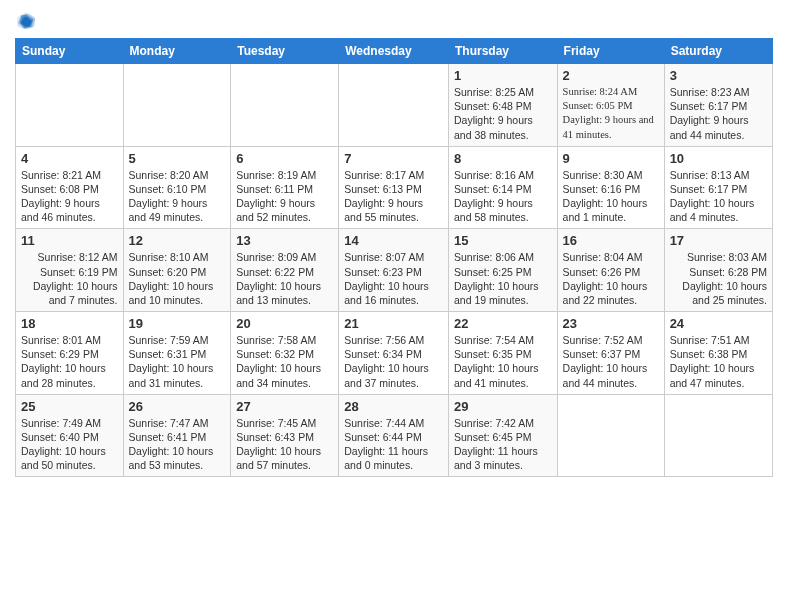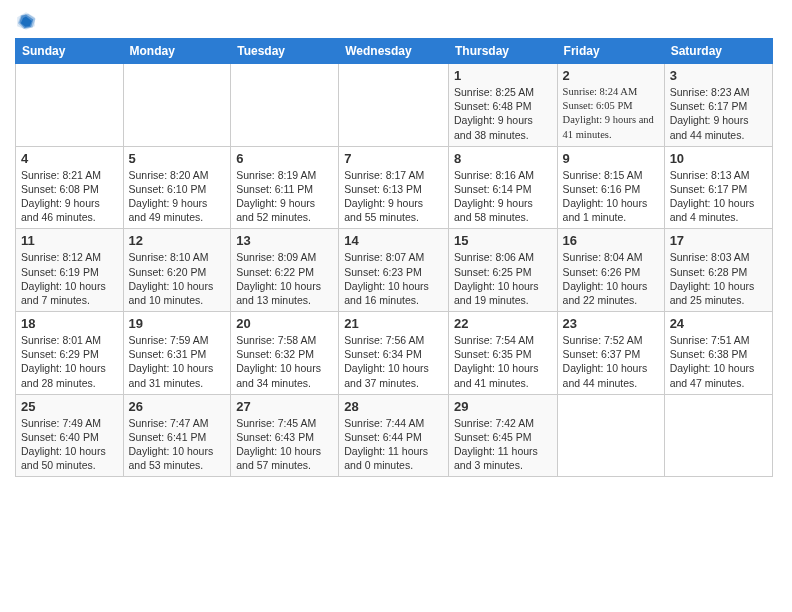--- a/index.html
+++ b/index.html
@@ -179,35 +179,35 @@
 Daylight: 9 hours and 55 minutes.</div>
           </td>
           <td>
             <div class="day-number">8</div>
             <div class="day-info" style="white-space: pre-line;">Sunrise: 8:16 AM
 Sunset: 6:14 PM
 Daylight: 9 hours and 58 minutes.</div>
           </td>
           <td>
             <div class="day-number">9</div>
-            <div class="day-info" style="white-space: pre-line;">Sunrise: 8:15 AM
+            <div class="day-info" style="white-space: pre-line;">Sunrise: 8:30 AM
 Sunset: 6:16 PM
 Daylight: 10 hours and 1 minute.</div>
           </td>
           <td>
             <div class="day-number">10</div>
             <div class="day-info" style="white-space: pre-line;">Sunrise: 8:13 AM
 Sunset: 6:17 PM
 Daylight: 10 hours and 4 minutes.</div>
           </td>
         </tr>
         <tr>
           <td>
             <div class="day-number">11</div>
-            <div class="day-info" style="white-space: pre-line;">Sunrise: 8:12 AM
+            <div class="day-info" style="white-space: pre-line; text-align: right;">Sunrise: 8:12 AM
 Sunset: 6:19 PM
 Daylight: 10 hours and 7 minutes.</div>
           </td>
           <td>
             <div class="day-number">12</div>
             <div class="day-info" style="white-space: pre-line;">Sunrise: 8:10 AM
 Sunset: 6:20 PM
 Daylight: 10 hours and 10 minutes.</div>
           </td>
           <td>
@@ -229,21 +229,21 @@
 Daylight: 10 hours and 19 minutes.</div>
           </td>
           <td>
             <div class="day-number">16</div>
             <div class="day-info" style="white-space: pre-line;">Sunrise: 8:04 AM
 Sunset: 6:26 PM
 Daylight: 10 hours and 22 minutes.</div>
           </td>
           <td>
             <div class="day-number">17</div>
-            <div class="day-info" style="white-space: pre-line;">Sunrise: 8:03 AM
+            <div class="day-info" style="white-space: pre-line; text-align: right;">Sunrise: 8:03 AM
 Sunset: 6:28 PM
 Daylight: 10 hours and 25 minutes.</div>
           </td>
         </tr>
         <tr>
           <td>
             <div class="day-number">18</div>
             <div class="day-info" style="white-space: pre-line;">Sunrise: 8:01 AM
 Sunset: 6:29 PM
 Daylight: 10 hours and 28 minutes.</div>

